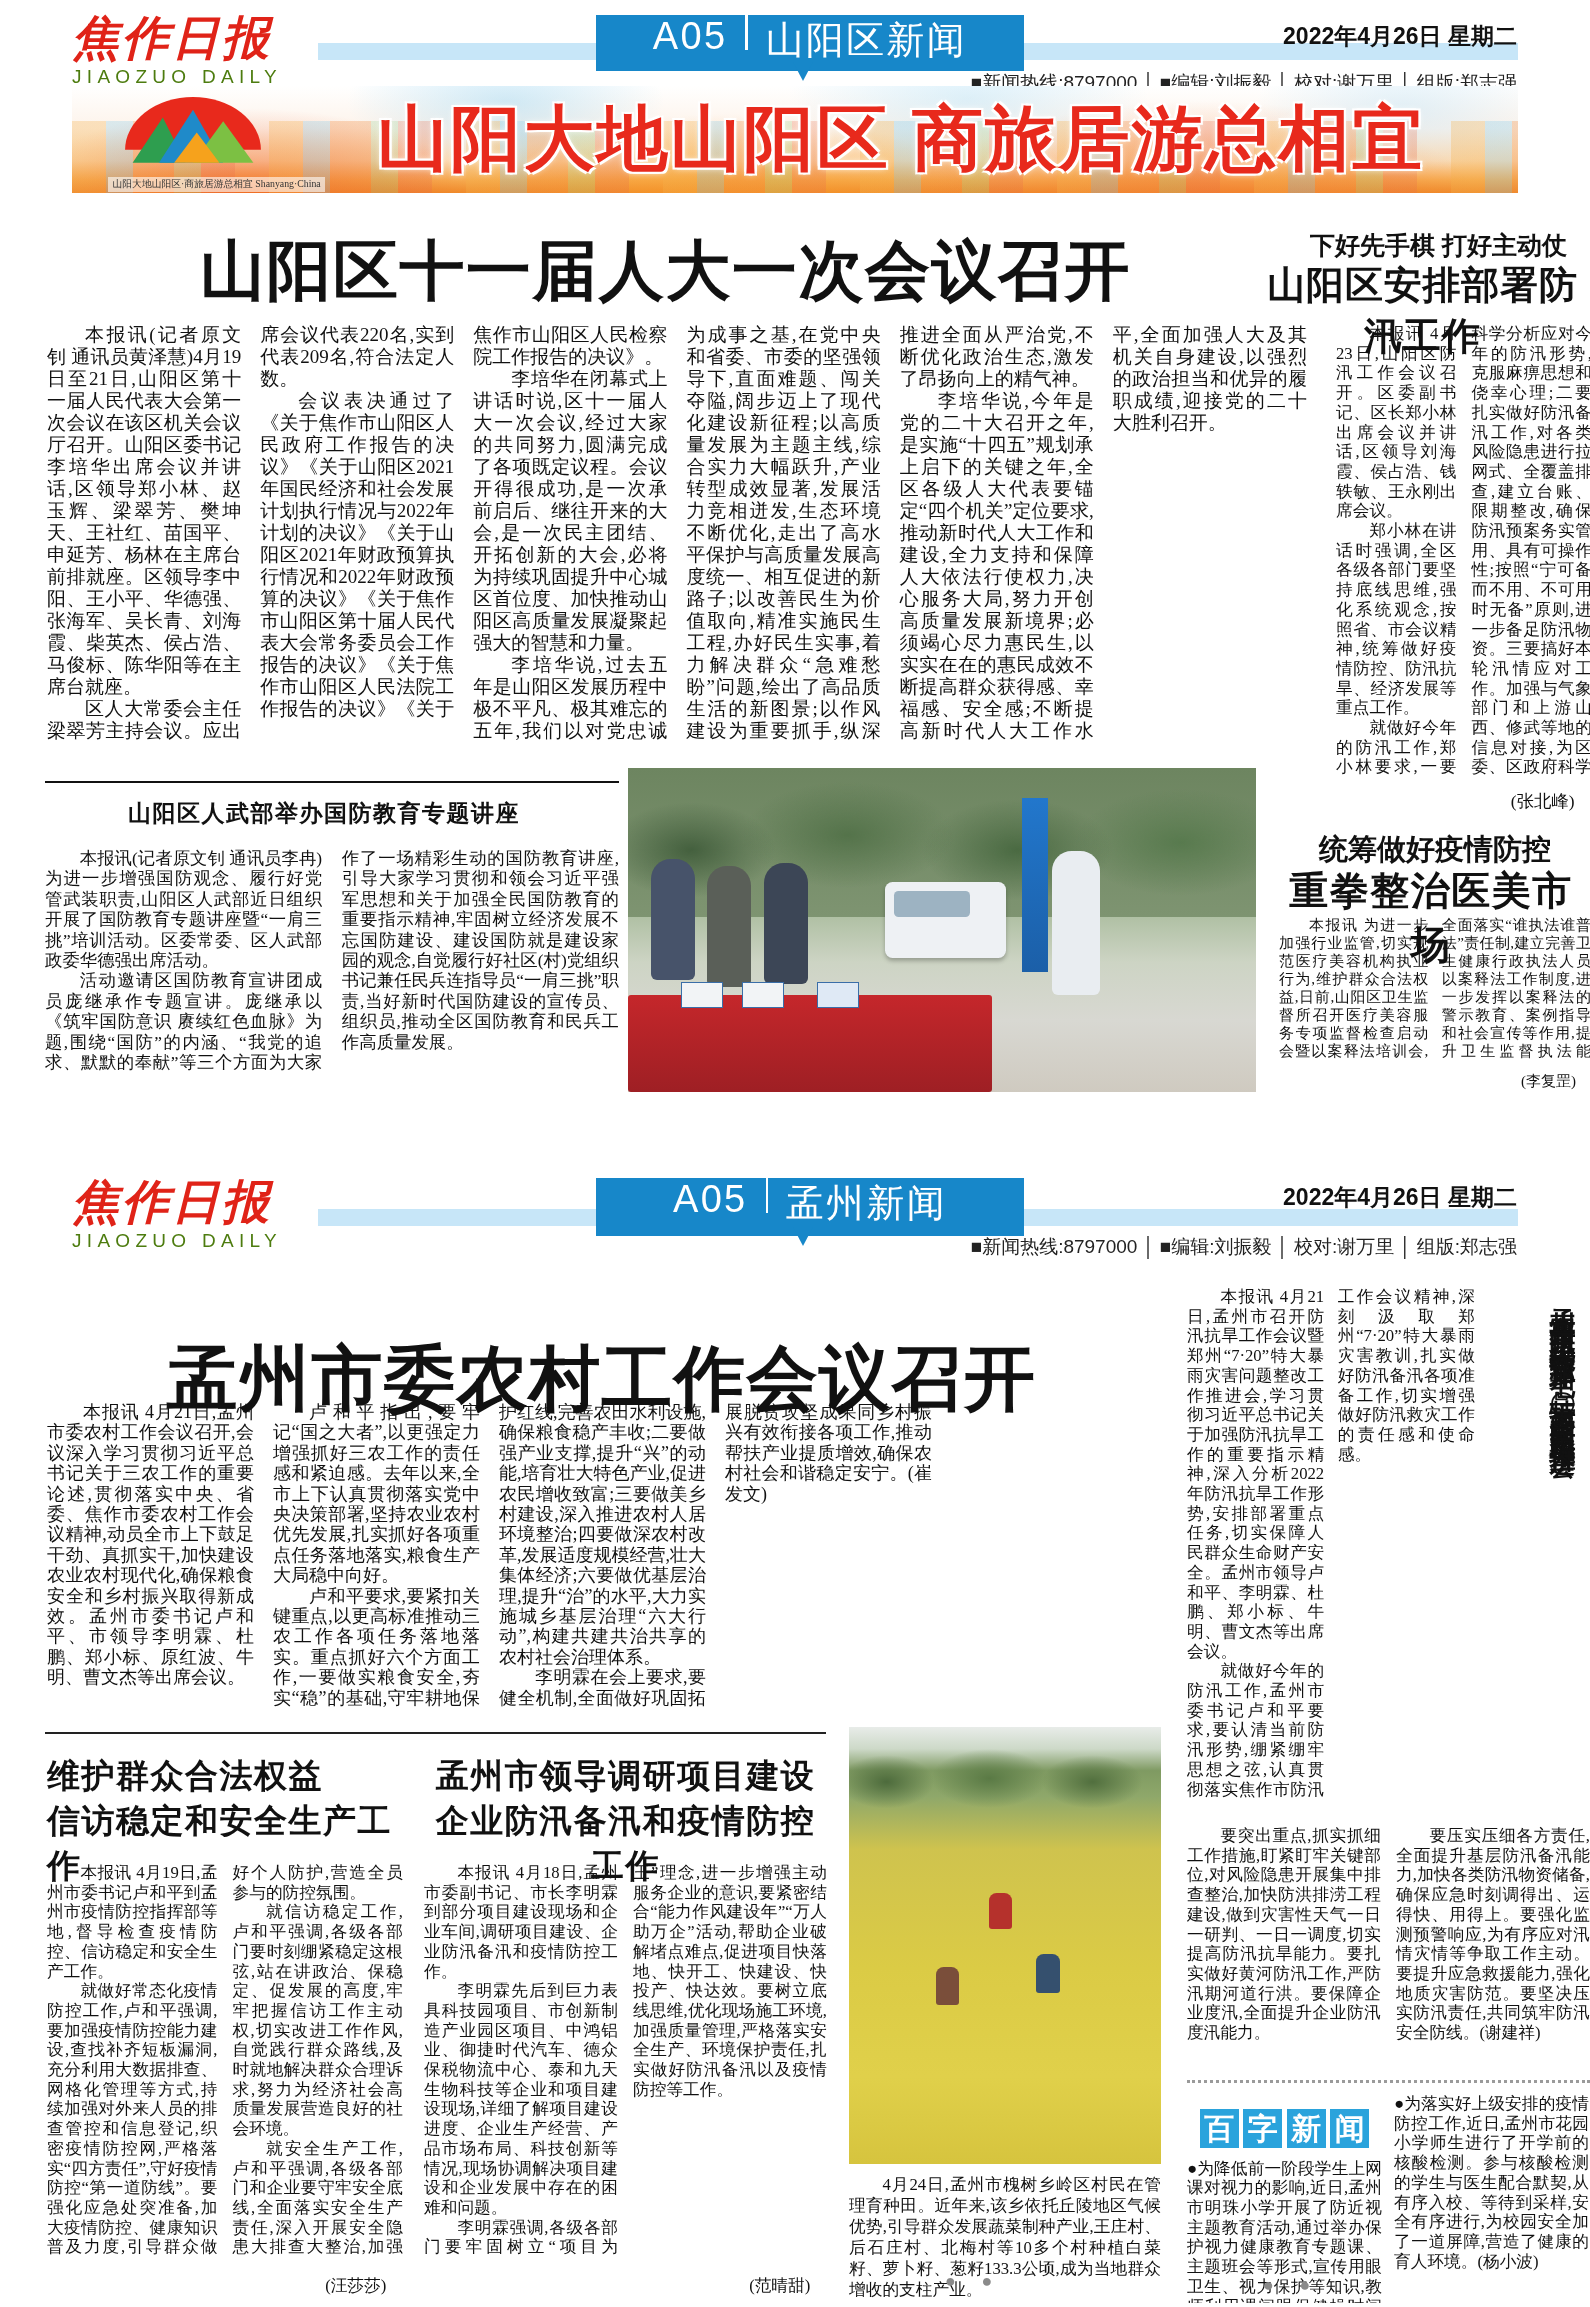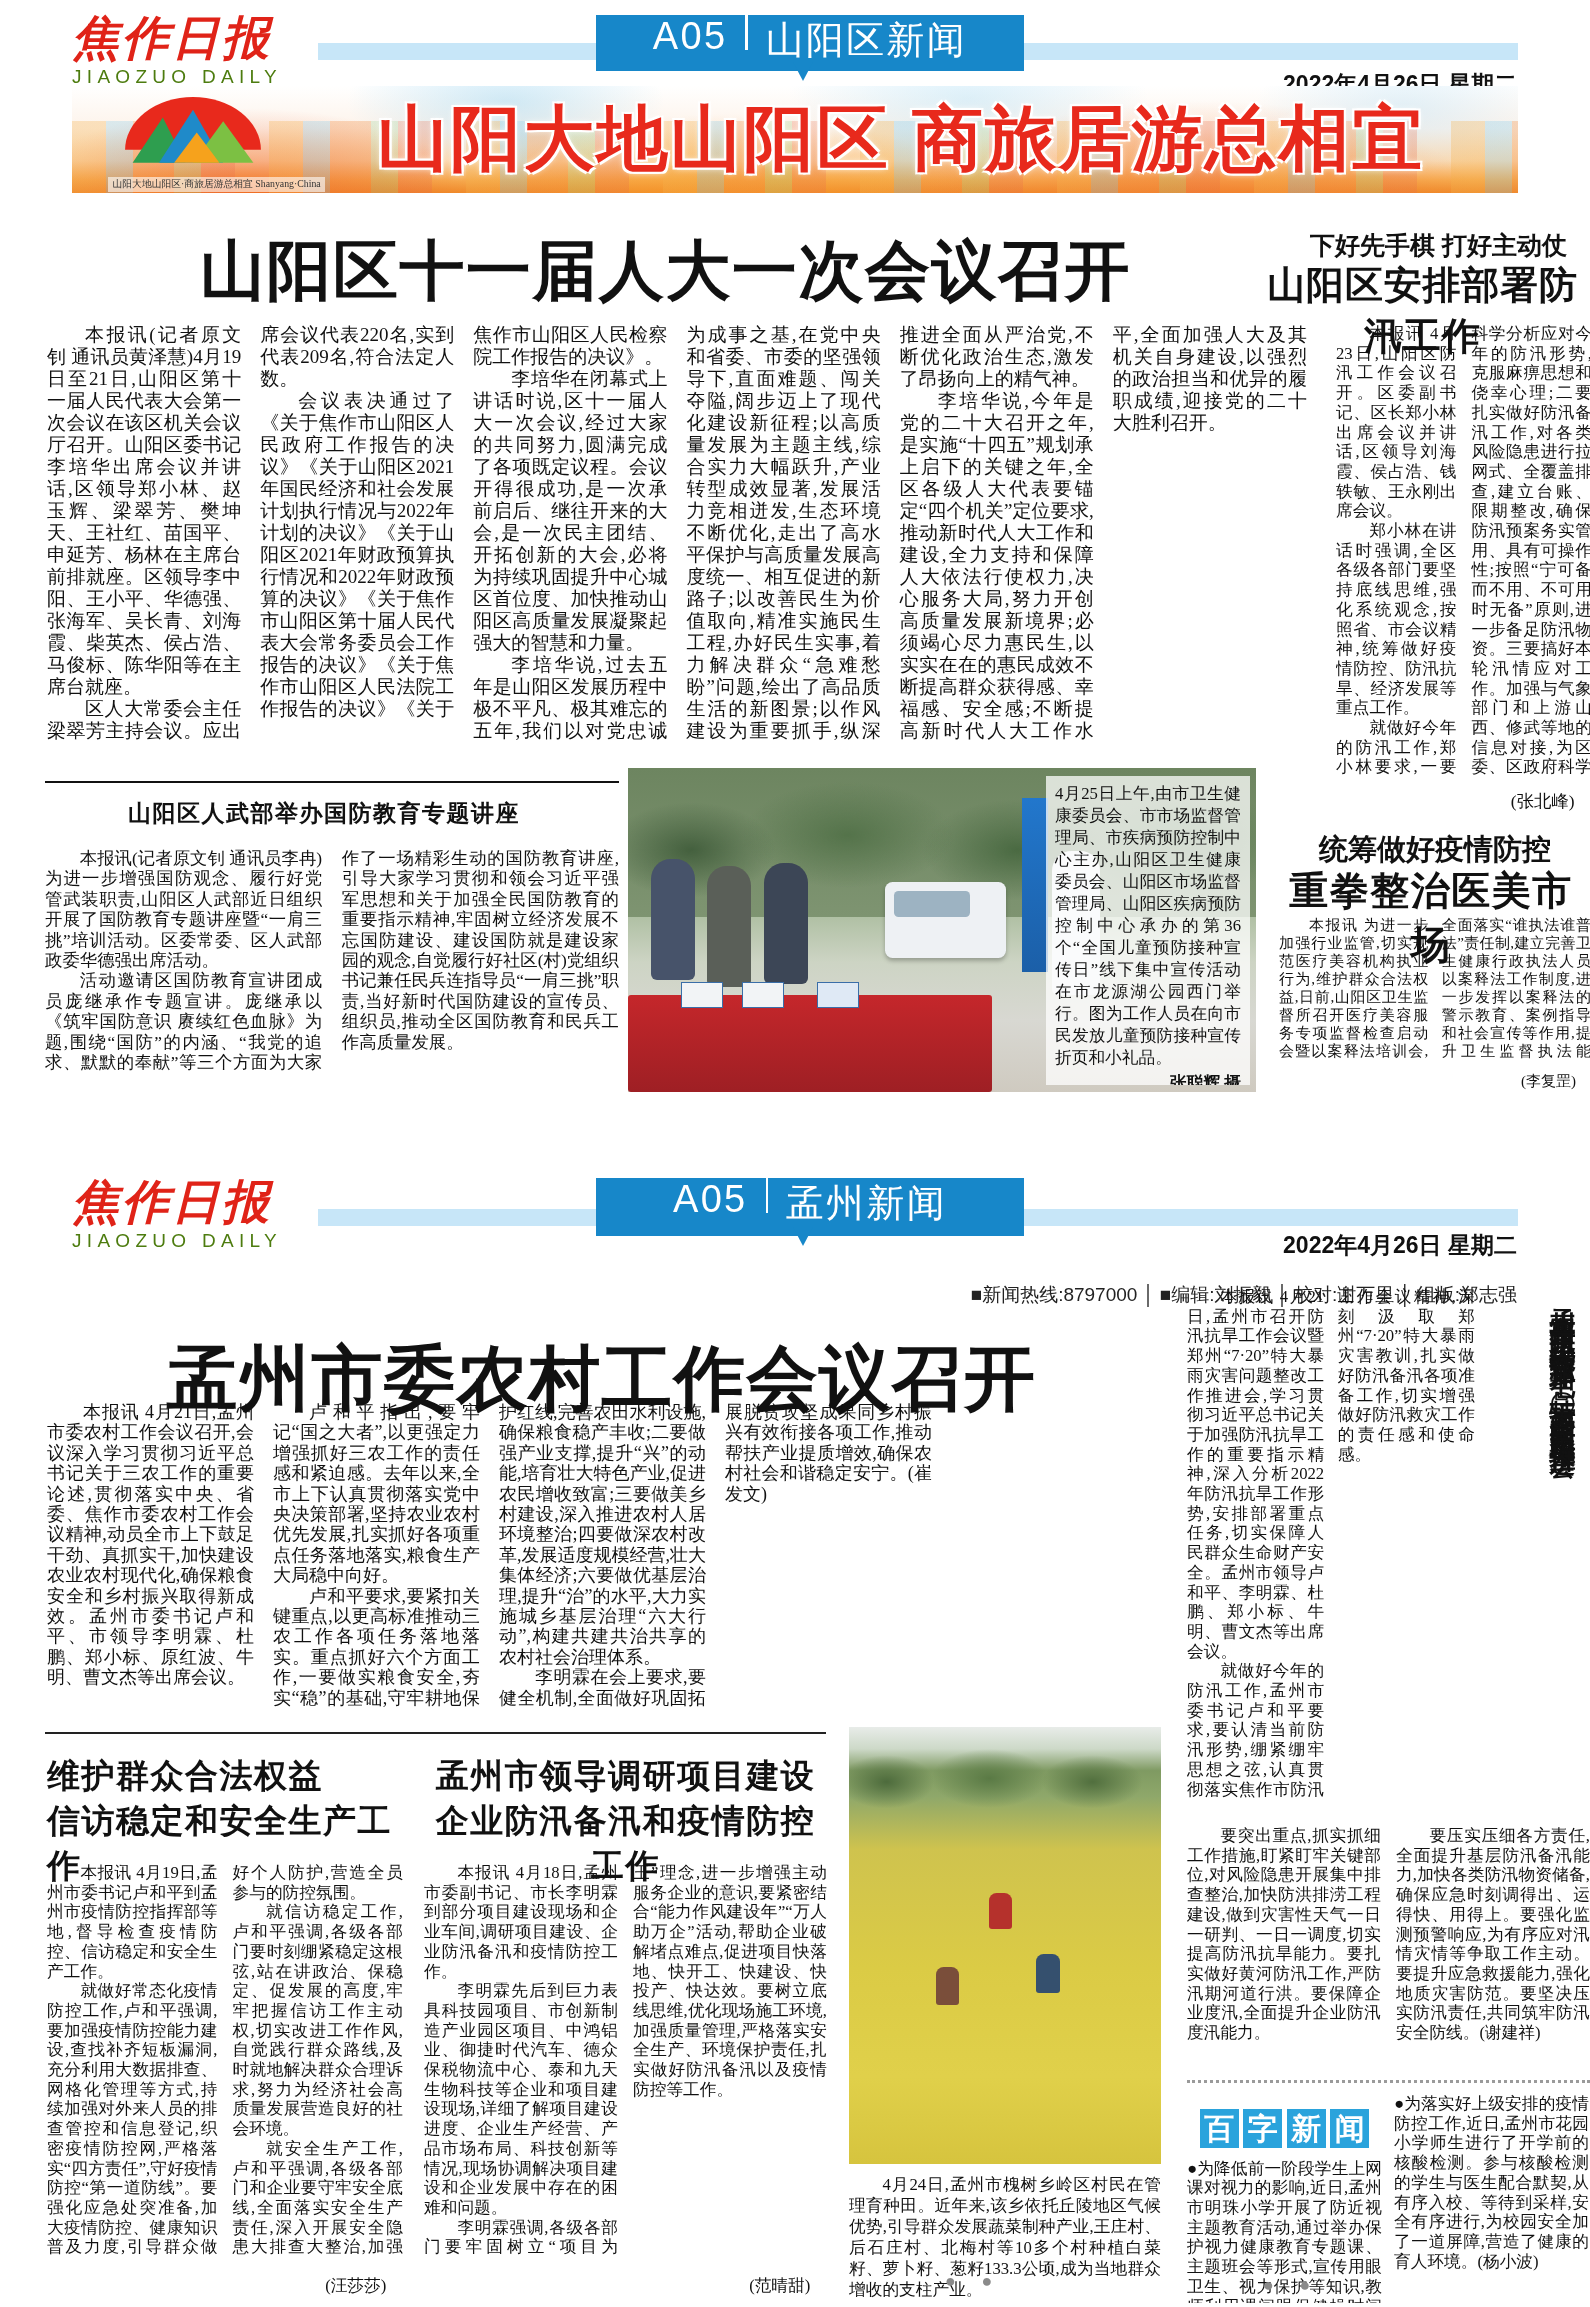--- a/index.html
+++ b/index.html
@@ -3,21 +3,21 @@
 <meta charset="utf-8">
 <style>
   * { margin:0; padding:0; box-sizing:border-box; }
   html,body { background:#e9e9e9; }
   #page {
     position:relative; width:1590px; height:2307px; margin:0 auto;
     background:#ffffff; overflow:hidden;
     font-family:"Liberation Serif","DejaVu Serif",serif; color:#111;
   }
   .abs { position:absolute; }
-  .sans { font-family:"Liberation Sans","DejaVu Sans",sans-serif;margin-top:48px; }
+  .sans { font-family:"Liberation Sans","DejaVu Sans",sans-serif; }
 
   
   .logo-cn { font-size:47px; font-weight:bold; font-style:italic; color:#e02318; letter-spacing:3px; line-height:1.05; }
   .logo-en { font-size:19px; color:#4d7c0f; letter-spacing:5.3px; margin-top:3px; }
   .lightbar { background:#c7e6f8; height:16.7px; }
   .badge {
     background:#1787c9; color:#fff; display:flex; align-items:flex-start; justify-content:center;
     font-family:"Liberation Sans","DejaVu Sans",sans-serif; font-size:38px; letter-spacing:2.3px;
   }
   .badge::after {
@@ -231,24 +231,20 @@
       <div id="p1-van-window"></div>
     </div>
     <div class="p1-person" id="p1-person1"></div>
     <div class="p1-person" id="p1-person2"></div>
     <div class="p1-person" id="p1-person3"></div>
     <div class="p1-person" id="p1-person4"></div>
     <div id="p1-table"></div>
     <div class="p1-box" id="p1-box1"></div>
     <div class="p1-box" id="p1-box2"></div>
     <div class="p1-box" id="p1-box3"></div>
-    <div id="photo1-caption">
-      <span>4月25日上午,由市卫生健康委员会、市市场监督管理局、市疾病预防控制中心主办,山阳区卫生健康委员会、山阳区市场监督管理局、山阳区疾病预防控制中心承办的第36个“全国儿童预防接种宣传日”线下集中宣传活动在市龙源湖公园西门举行。图为工作人员在向市民发放儿童预防接种宣传折页和小礼品。</span>
-      <span id="photo1-credit">张聪辉 摄</span>
-    </div>
   </div>
 
   <div class="abs kicker" id="a4-kicker">统筹做好疫情防控</div>
   <div class="abs headline" id="a4-title">重拳整治医美市场</div>
   <div class="abs bodytext" id="a4-body">
       <p>本报讯 为进一步加强行业监管,切实规范医疗美容机构执业行为,维护群众合法权益,日前,山阳区卫生监督所召开医疗美容服务专项监督检查启动会暨以案释法培训会,全面落实“谁执法谁普法”责任制,建立完善卫生健康行政执法人员以案释法工作制度,进一步发挥以案释法的警示教育、案例指导和社会宣传等作用,提升卫生监督执法能力。辖区6家医疗美容机构负责人参加会议。</p>
     </div>
   <div class="abs author" id="a4-author">(李复罡)</div>
 
   <div class="abs" id="s2-logo">

